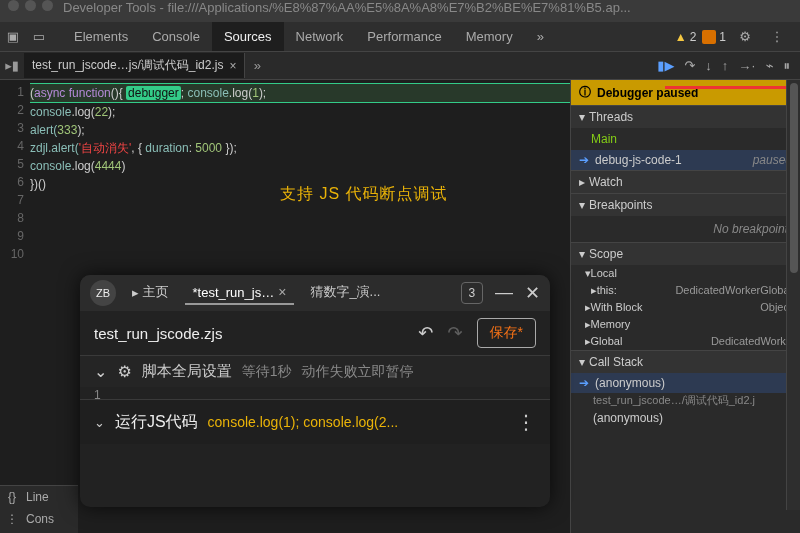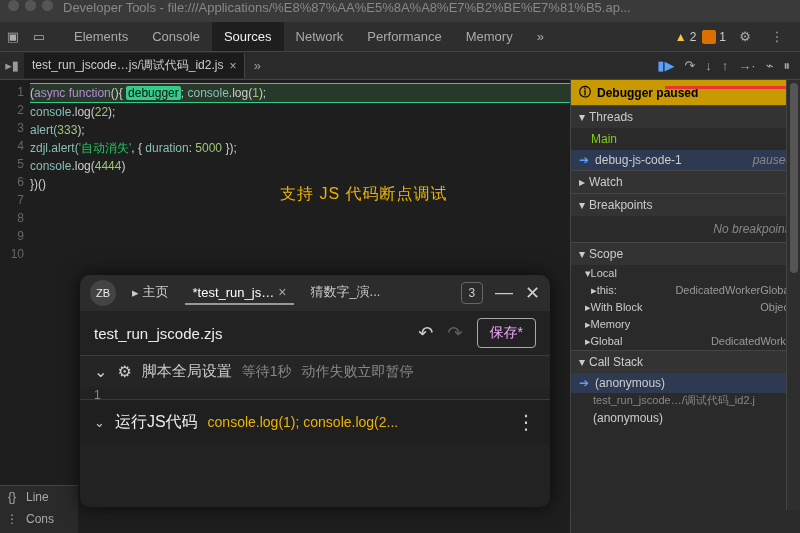--- a/index.html
+++ b/index.html
@@ -34,21 +34,21 @@
 
 
 .main { display: flex; height: calc(100% - 80px); }
 .code-pane { flex: 1; background: #1e1e1e; position: relative; overflow: hidden; }
 .gutter { position: absolute; left: 0; top: 0; width: 30px; text-align: right; color: #666; font-size: 12px; padding: 3px 6px 0 0; line-height: 18px; font-family: Menlo, monospace; }
 .code { margin-left: 30px; padding: 3px 0; font-family: Menlo, monospace; font-size: 12px; line-height: 18px; }
 .code-line { white-space: pre; }
 .hl { background: rgba(70,140,80,0.25); border-top: 1px solid #3c8; border-bottom: 1px solid #3c8; }
 .hl .dbg { background: #3c8; color: #111; padding: 0 2px; border-radius: 2px;}
 .kw { color: #b58ad8; }
-.str { color: #22c55e; margin-top: 40px; }
+.str { color: #ef4444; margin-top: 40px; }
 .num { color: #a0c578; }
 .fn { color: #8abeb7; }
 .annotation { position: absolute; left: 280px; top: 104px; color: #eab308; font-size: 16px; letter-spacing: 1px; }
 
 
 .dbg-panel { width: 230px; background: #2a2a2a; border-left: 1px solid #444; overflow: hidden; font-size: 12px; }
 .paused-banner { background: #c99a00; color: #000; padding: 4px 8px; font-weight: bold; display:flex; align-items:center; gap:6px;}
 .section-hdr { background: #333; padding: 4px 8px; display: flex; align-items: center; gap: 4px; color: #ccc; border-top: 1px solid #444; }
 .sec-body { padding: 4px 8px 4px 20px; color: #84cc16; }
 .thread-cur { display: flex; align-items: center; gap: 6px; padding: 3px 8px 3px 8px; background: #2d3a52; }
@@ -68,21 +68,21 @@
 .fw-tab { padding: 3px 8px; border-bottom: 2px solid transparent; font-size: 13px; color:#ccc; display:flex; align-items:center; gap:4px;}
 .fw-tab.active { border-bottom-color: #999; color:#fff;}
 .fw-tab .x { color:#aaa; font-size:14px;}
 .fw-top-right { margin-left: auto; display: flex; gap: 12px; color: #ccc; font-size: 18px;}
 .fw-copy { border:1px solid #666; border-radius:4px; width:22px; height:22px; display:flex; align-items:center; justify-content:center; font-size:12px;}
 .fw-row2 { height: 44px; display: flex; align-items: center; padding: 0 14px; gap: 14px; }
 .fw-title { font-size: 15px; color:#eee; }
 .fw-rowspacer {flex:1;}
 .fw-undo, .fw-redo { font-size: 18px; color:#ccc;}
 .fw-redo { opacity:.35;}
-.fw-save { border:1px solid #aaa; border-radius:4px; padding: 5px 12px; font-size: 14px; color:#f0abfc;}
+.fw-save { border:1px solid #aaa; border-radius:4px; padding: 5px 12px; font-size: 14px; color:#f97316;}
 .fw-sec { display:flex; align-items:center; padding: 6px 14px; gap:10px; font-size: 15px; background:#252525; border-top:1px solid #3a3a3a;}
 .fw-sec .chev { font-size: 16px; color:#ccc;}
 .fw-sec .gear { font-size: 16px;}
 .fw-sec .dim { color:#888; font-size: 14px;}
 .fw-row-num { position:absolute; left:14px; color:#888; font-size:12px;}
 .fw-step { position:relative; margin-top:12px; padding: 10px 14px; display:flex; align-items:center; gap:10px; background:#1f1f1f; border-top:1px solid #3a3a3a;}
 .fw-step .label { font-size: 16px; color:#eee;}
 .fw-step .preview { color:#eab308; font-size: 14px; overflow:hidden; text-overflow:ellipsis; white-space:nowrap; flex:1;}
 .fw-kebab { font-size: 20px; color:#ccc;}
 

